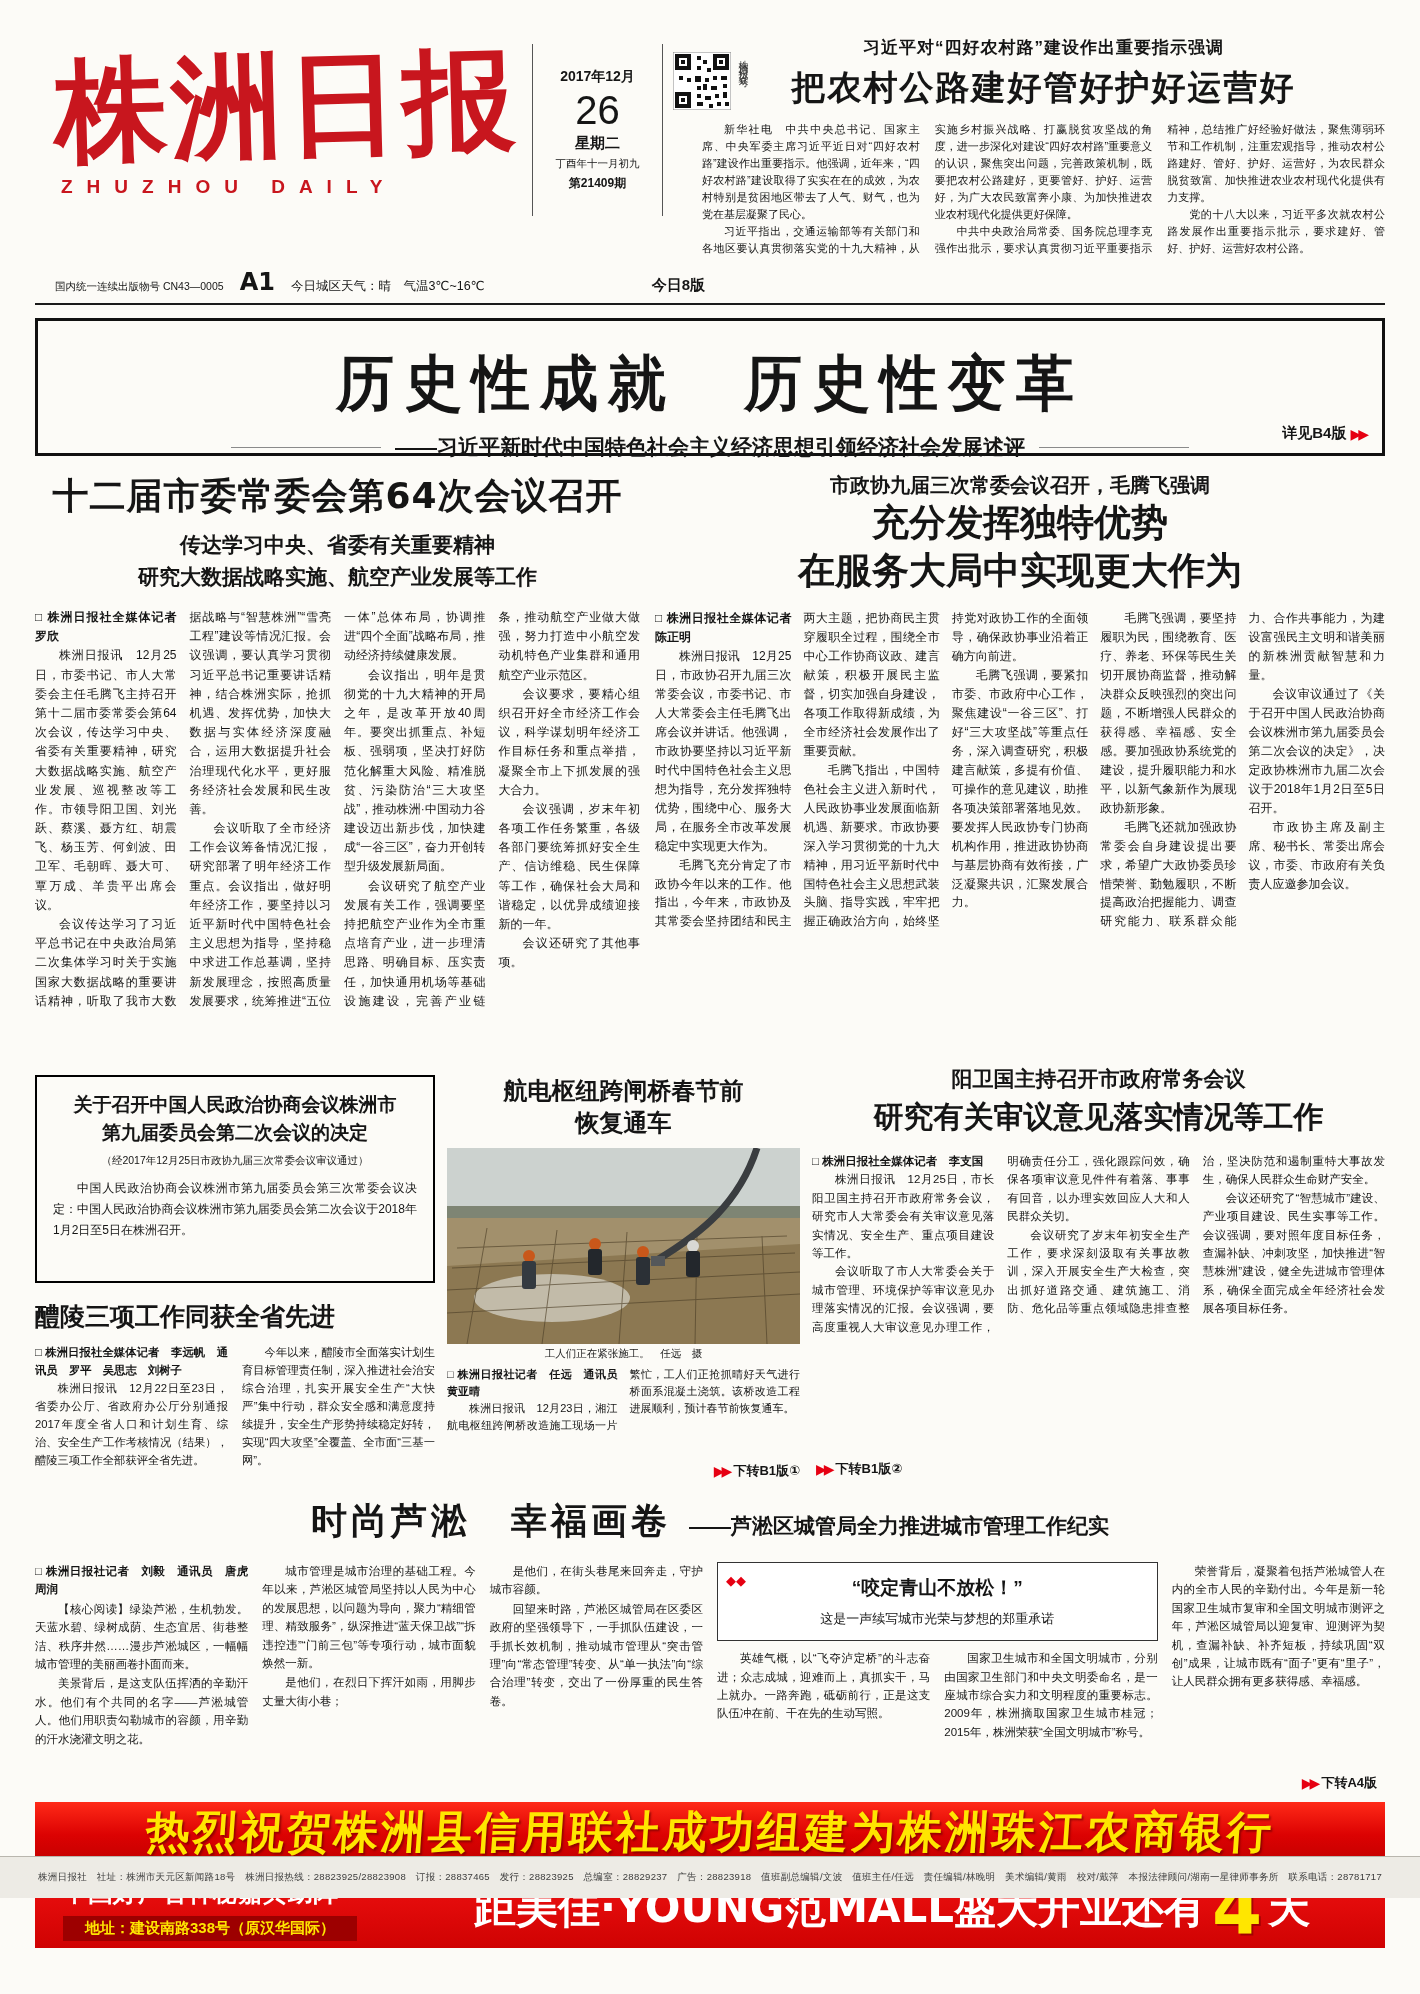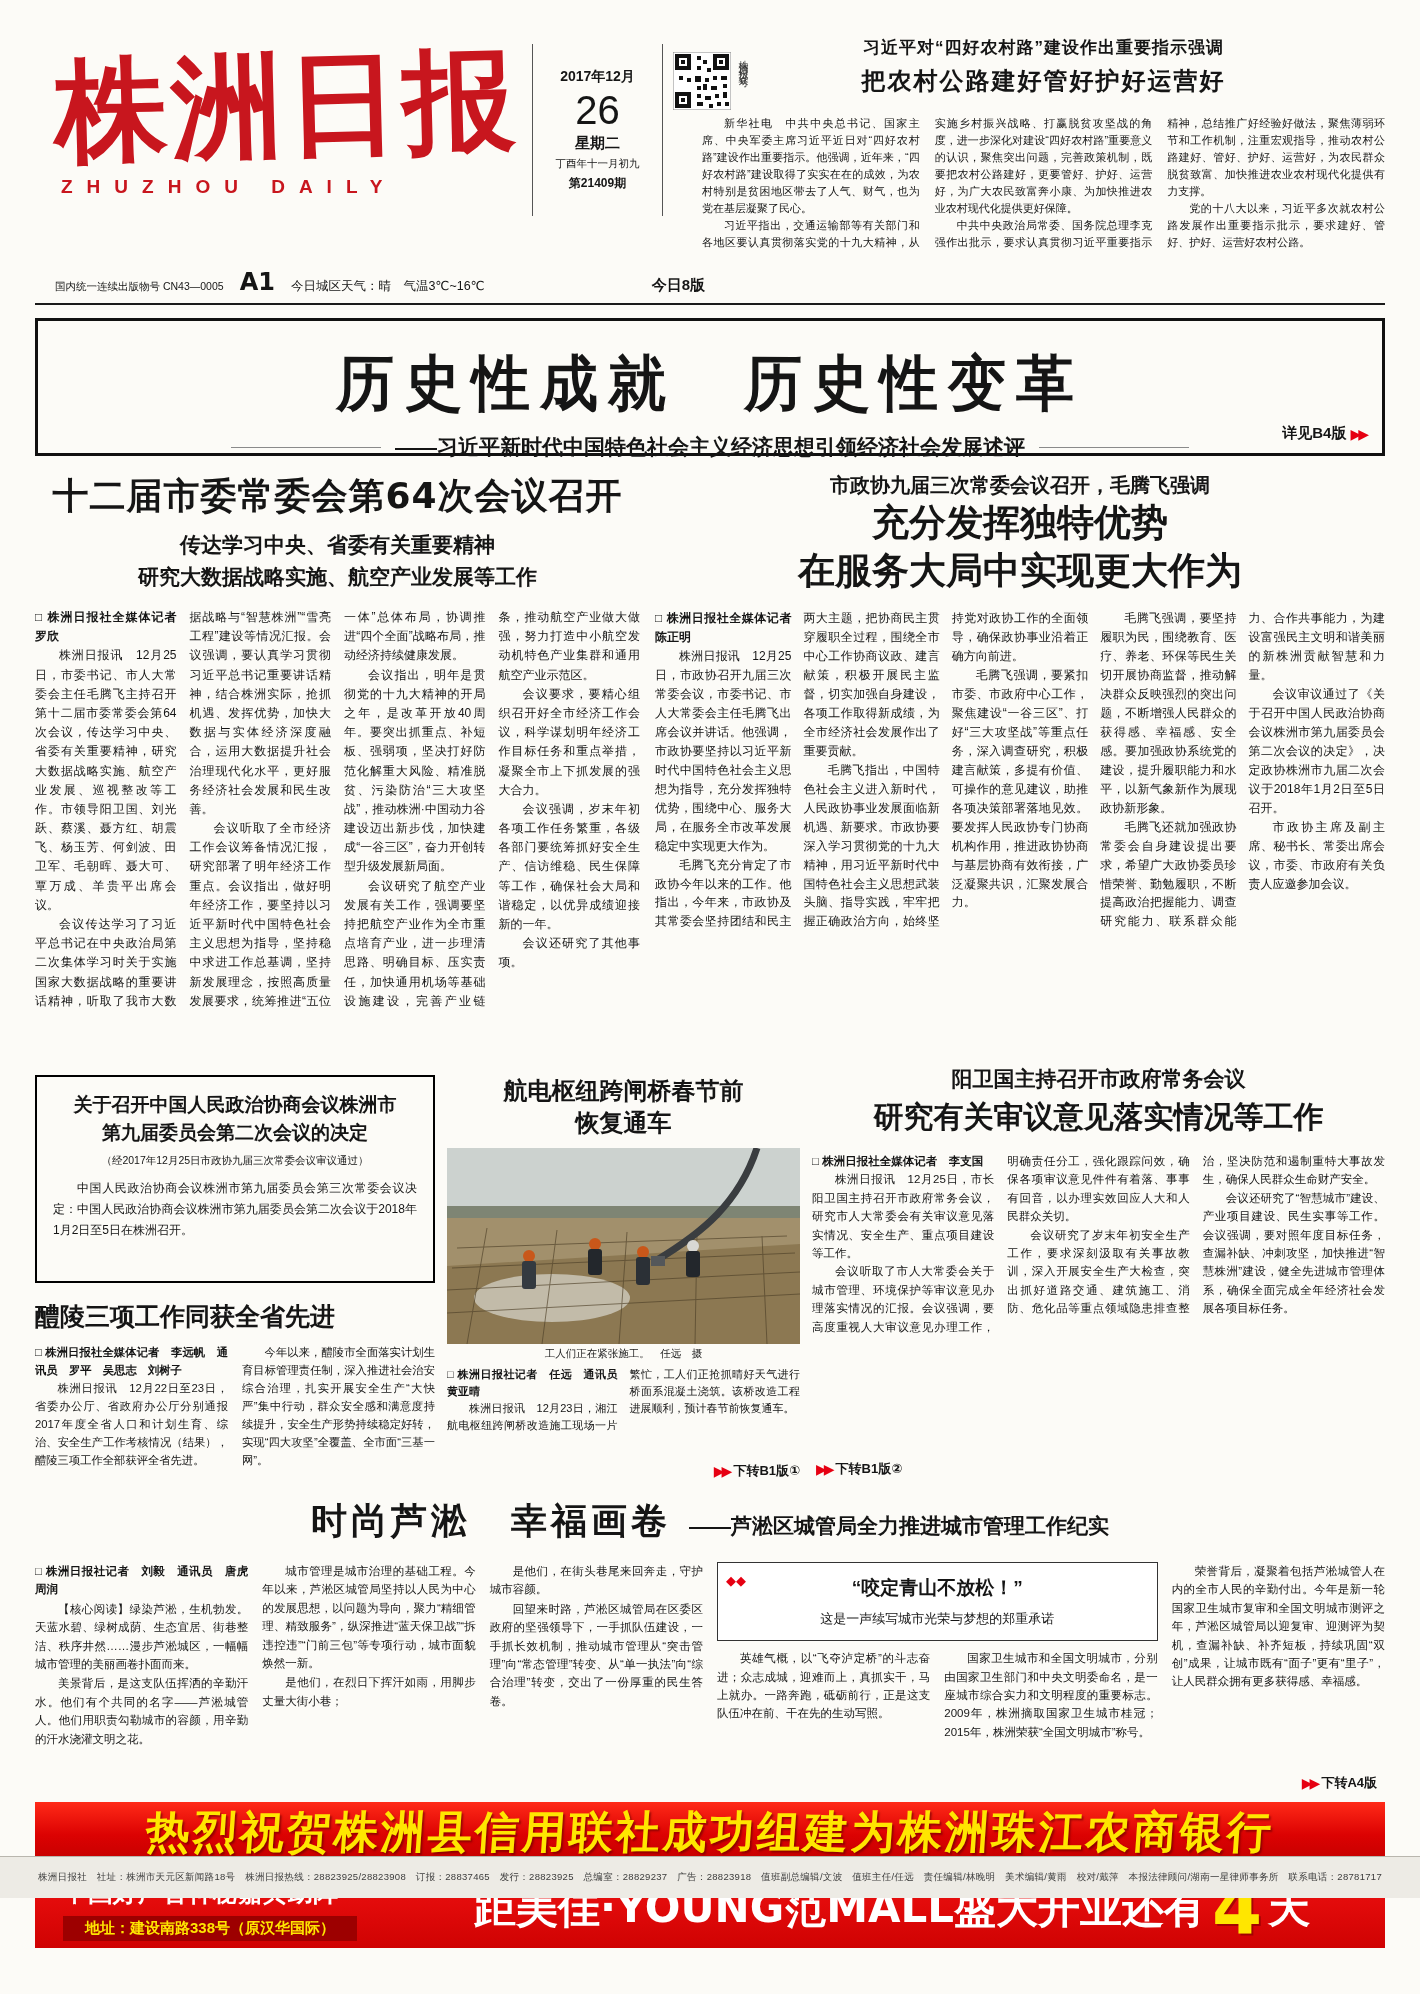--- a/index.html
+++ b/index.html
@@ -15,21 +15,21 @@
   .datebox{width:131px;border-left:1px solid #555;border-right:1px solid #555;display:flex;flex-direction:column;
            align-items:center;justify-content:center;gap:4px;padding:4px 6px;text-align:center}
   .d-month{font-size:14px;font-weight:bold}
   .d-day{font-size:40px;font-weight:400;line-height:1}
   .d-week{font-size:15px;font-weight:bold}
   .d-lunar{font-size:10.5px}
   .d-issue{font-size:12px;font-weight:bold}
   .qrbox{display:flex;padding:8px 6px 0 10px;gap:5px}
   .qr-label{writing-mode:vertical-rl;font-size:10px;letter-spacing:3px;color:#333}
   .topstory .kicker{font-size:17px;font-weight:bold;text-align:center;letter-spacing:1px}
-  .topstory .hl{font-size:24px;font-weight:900;text-align:center;letter-spacing:2px;margin:6px 0 18px;
+  .topstory .hl{font-size:34px;font-weight:900;text-align:center;letter-spacing:2px;margin:6px 0 10px;
                 font-family:"DejaVu Sans","Liberation Sans",sans-serif}
   .cols{text-align:justify;overflow:hidden;column-fill:balance}
   .topstory .cols{column-count:3;column-gap:15px;font-size:11px;line-height:1.55;height:152px}
   .cols p{text-indent:2em}
   .byline{text-indent:0 !important;font-weight:bold}
   .infobar{display:flex;align-items:baseline;gap:16px;width:650px}
   .i-pub{font-size:10.5px}
   .i-page{font-size:24px;font-weight:900;font-family:"DejaVu Sans",sans-serif}
   .i-weather{font-size:12.5px}
   .i-pages{font-size:15px;font-weight:bold;margin-left:auto}

